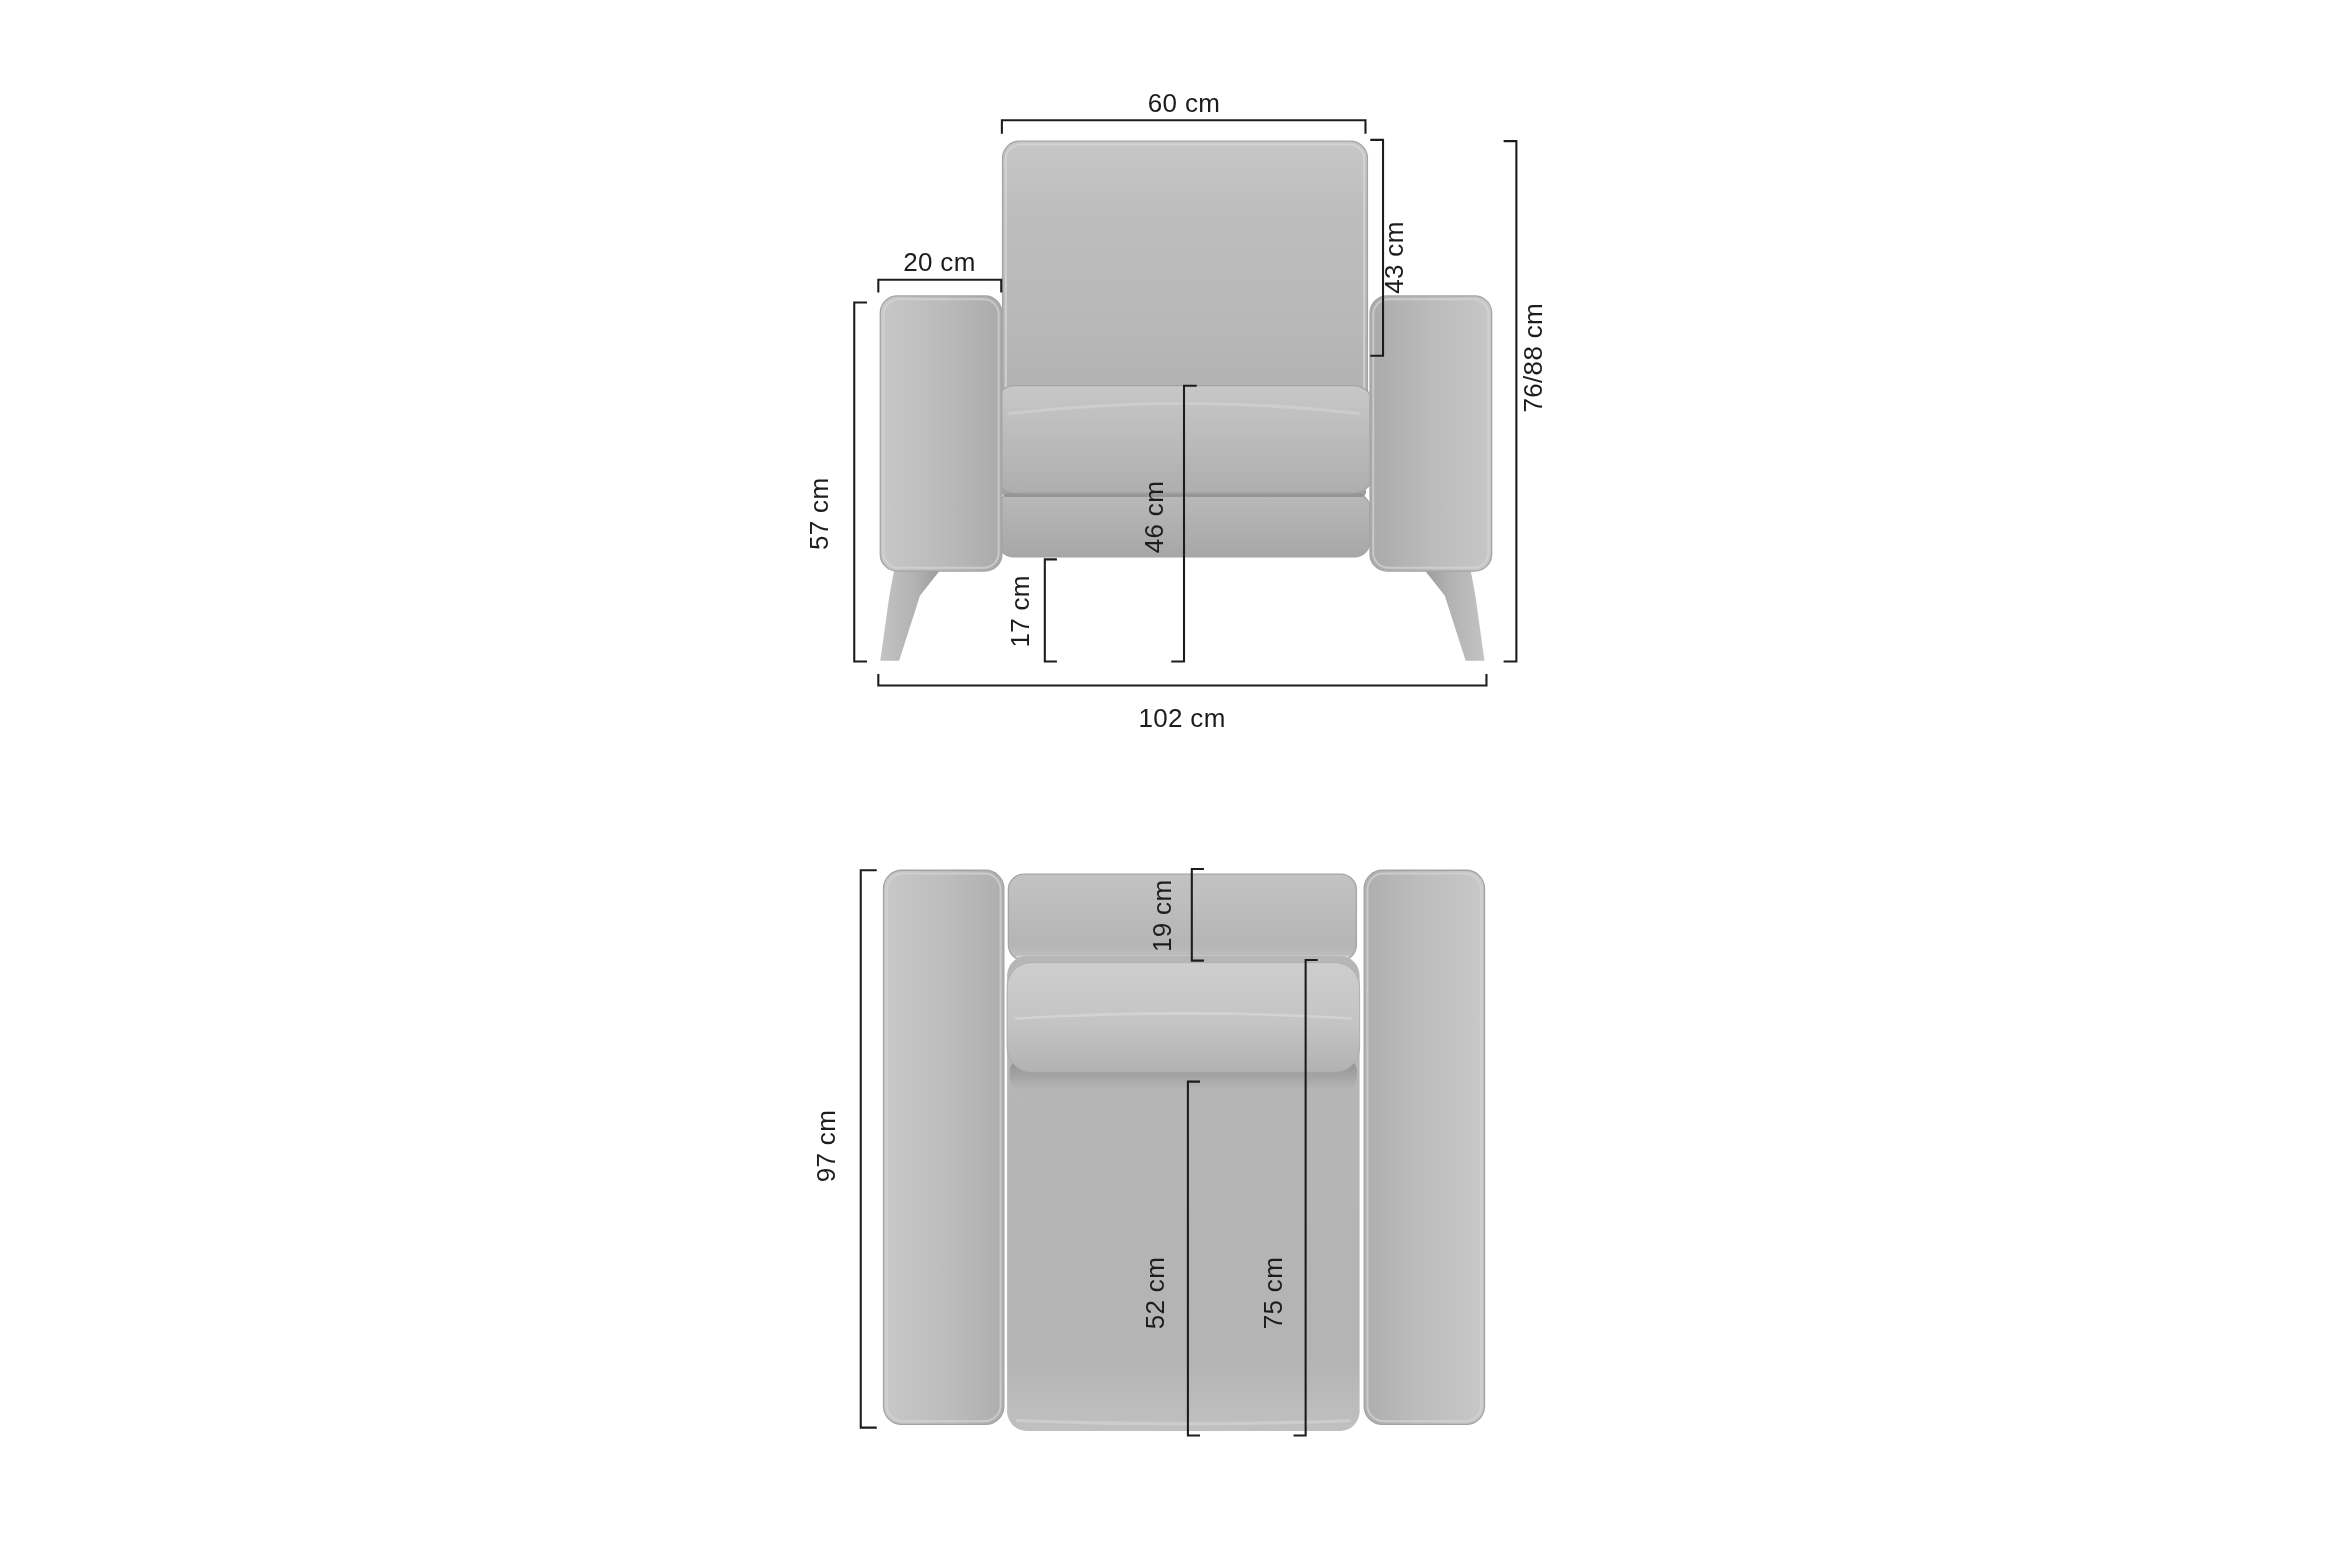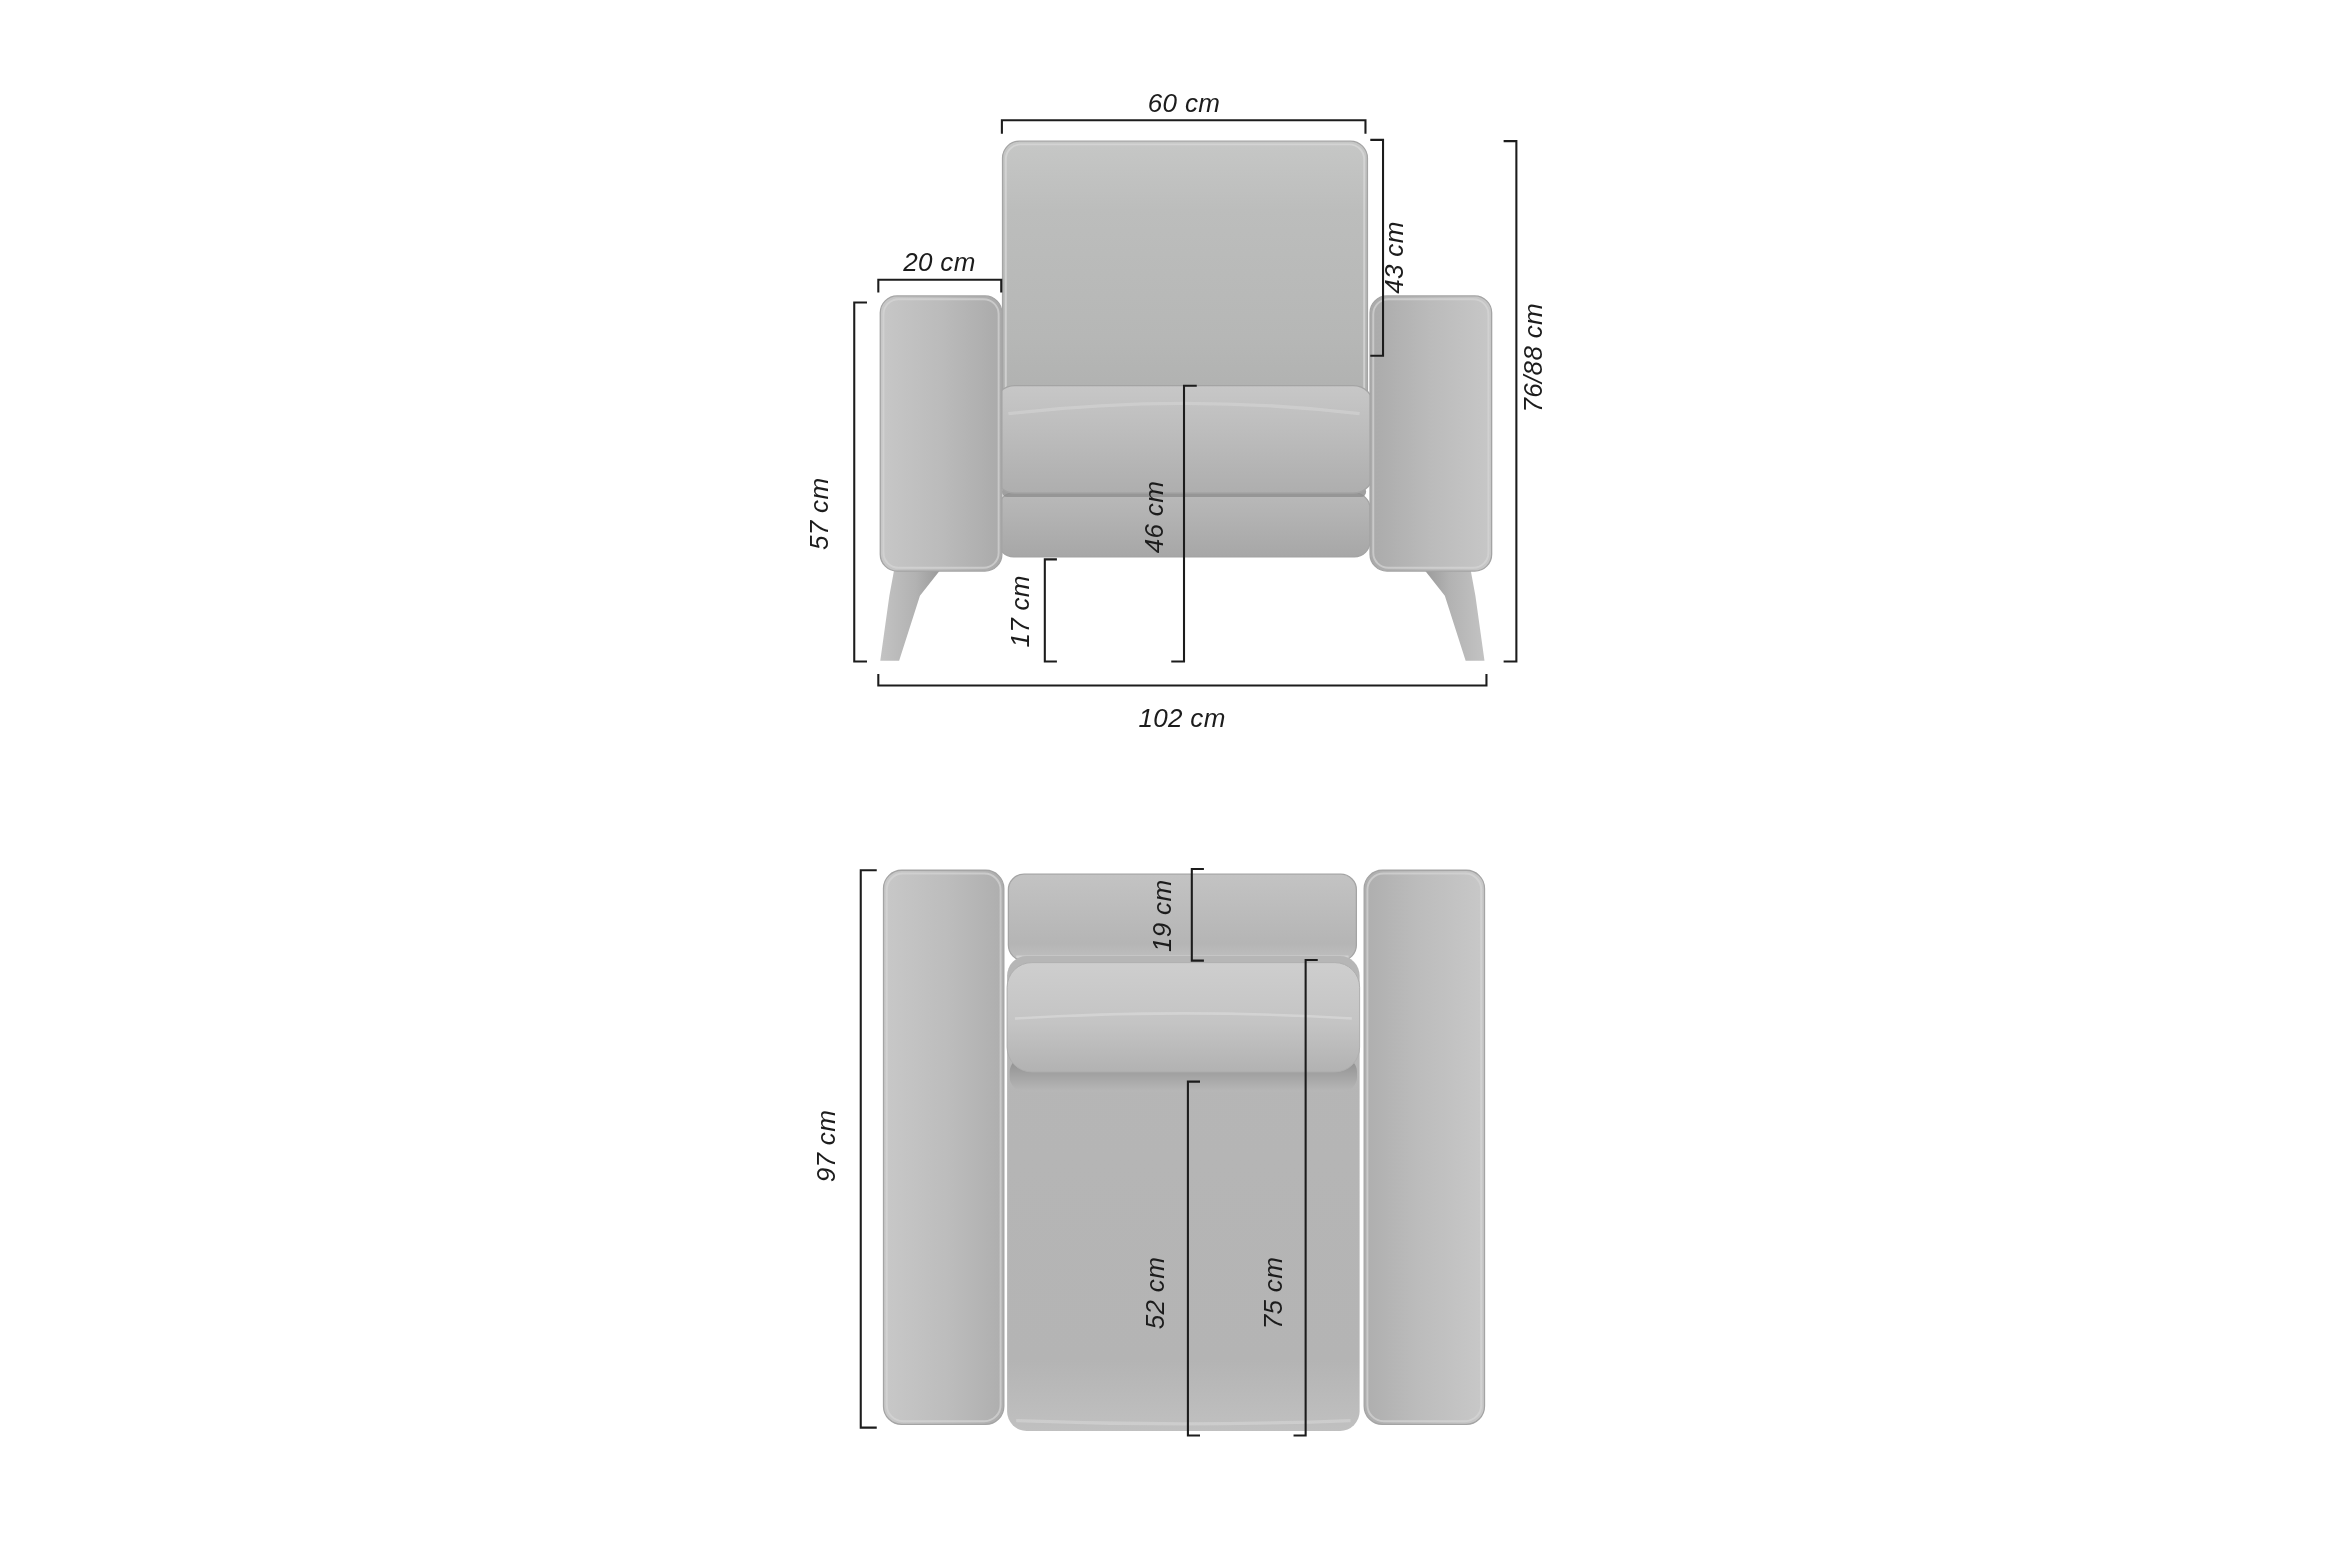--- a/index.html
+++ b/index.html
@@ -9,21 +9,20 @@
   }
   body {
     width: 2342px;
     height: 1561px;
     position: relative;
     font-family: "Liberation Sans", "DejaVu Sans", sans-serif;
   }
   #stage {
     width: 2342px;
     height: 1561px;
-    font-style: italic;
   }
   svg { display: block; }
   .dim-line {
     fill: none;
     stroke: #1c1c1c;
     stroke-width: 3.2;
     stroke-linecap: square;
     stroke-linejoin: miter;
   }
   .dim-label {

